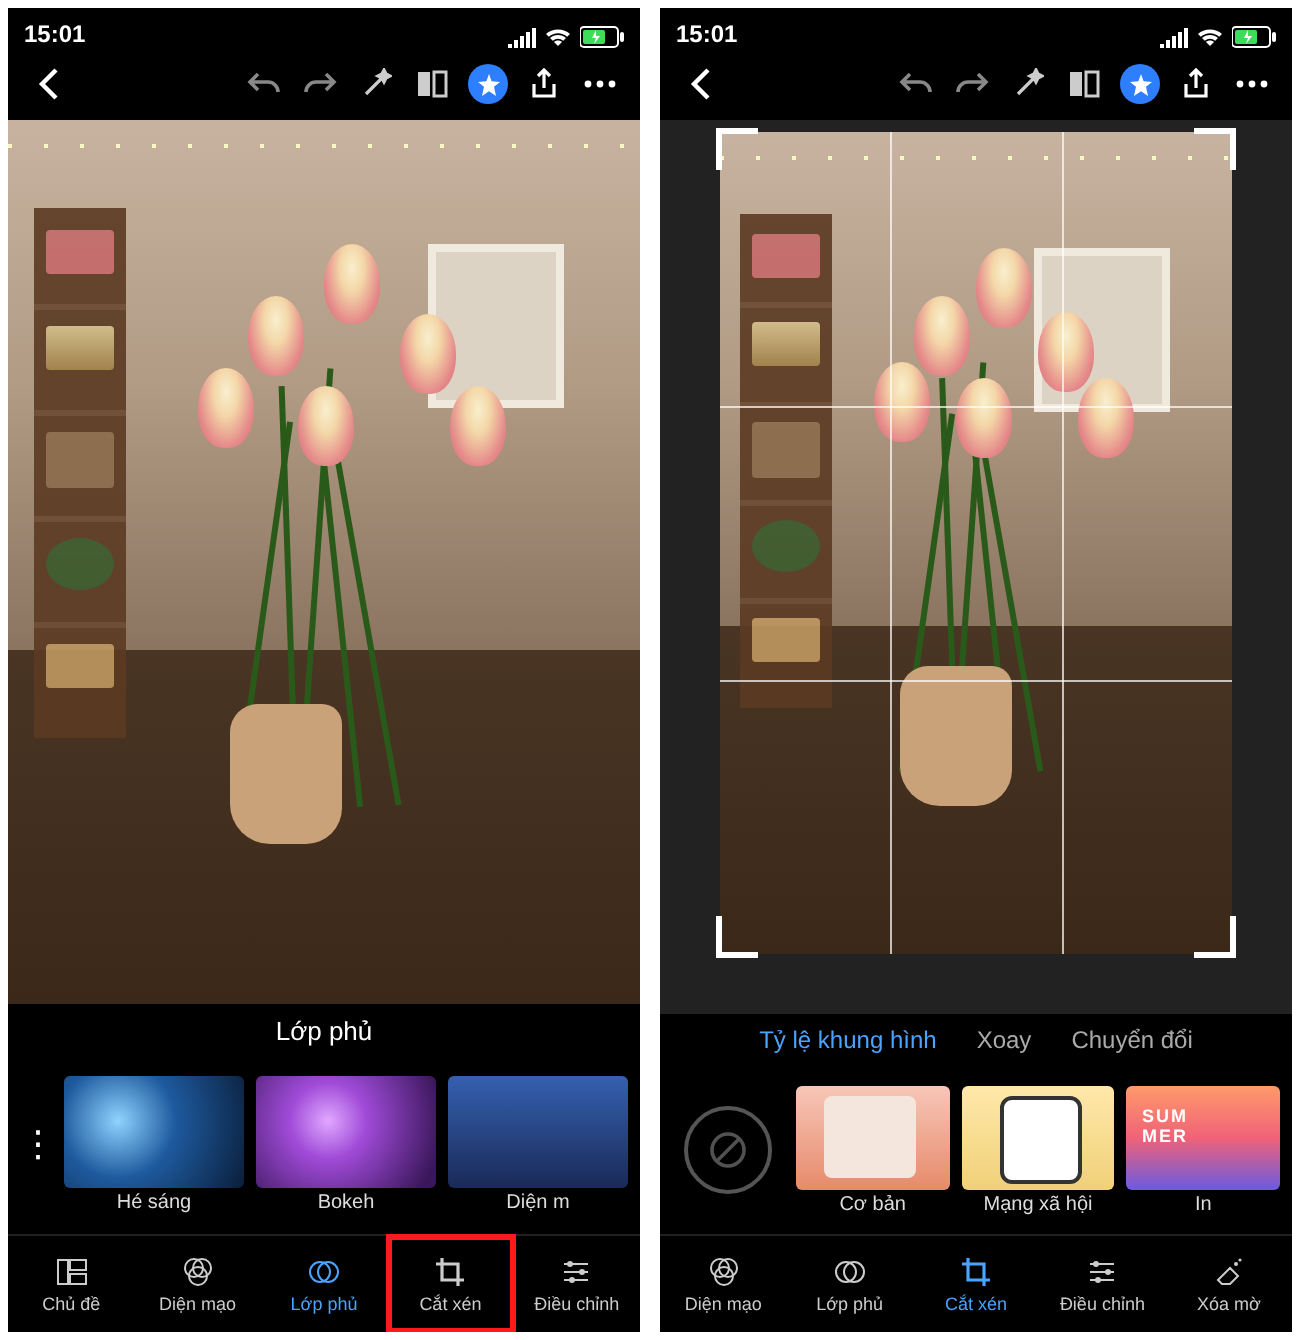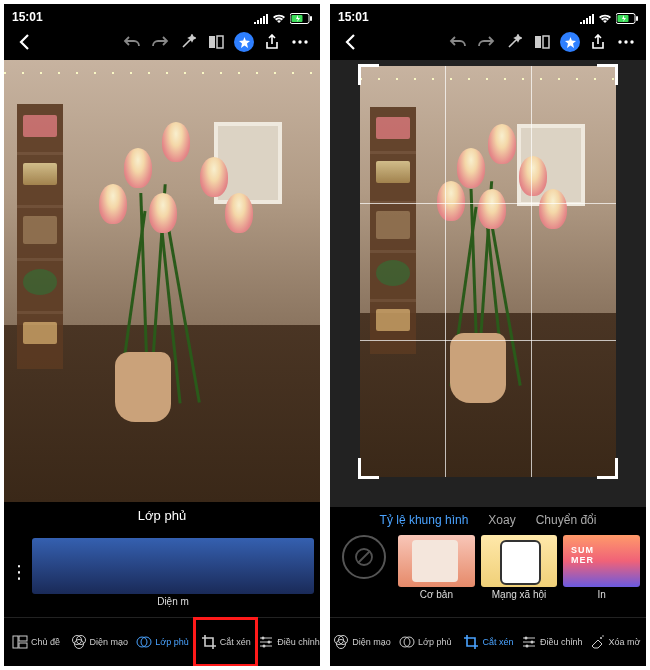--- a/index.html
+++ b/index.html
@@ -180,32 +180,32 @@
     color: #ddd;
     white-space: nowrap;
     overflow: hidden;
   }
   .none-circle {
     width: 40px; height: 40px; border-radius: 50%; border: 2px solid #555;
     display: flex; align-items: center; justify-content: center;
     margin: 0 6px;
   }
   .none-circle svg { opacity: 0.6; }
-  .thumbs2 { display: flex; align-items: flex-start; gap: 6px; padding: 2px 6px; height: 80px; }
+  .thumbs2 { display: flex; align-items: center; gap: 6px; padding: 2px 6px; height: 80px; }
   .thumbs2 .thumb .img { height: 52px; }
   .bottom-nav {
     display: flex;
     height: 48px;
     border-top: 1px solid #222;
     background: #000;
   }
   .nav-item {
     flex: 1;
     display: flex;
-    flex-direction: row;
+    flex-direction: column;
     align-items: center;
     justify-content: center;
     gap: 2px;
     color: #ccc;
     font-size: 9px;
     position: relative;
   }
   .nav-item.on { color: #4aa3ff; }
   .nav-item.red-box { outline: 3px solid #ff1a1a; outline-offset: -2px; }
   svg { display: block; }
@@ -331,20 +331,28 @@
         <div class="bloom" style="left:70%;top:30%"></div>
         <div class="bloom" style="left:46%;top:30%"></div>
         <div class="hand"></div>
       </div>
     </div>
 
     <div class="section-title">Lớp phủ</div>
 
     <div class="thumbs">
       <div class="more-dots">⋮</div>
+      <div class="thumb">
+        <div class="img bg-hesang"></div>
+        <div class="cap">Hé sáng</div>
+      </div>
+      <div class="thumb">
+        <div class="img bg-bokeh"></div>
+        <div class="cap">Bokeh</div>
+      </div>
       <div class="thumb">
         <div class="img bg-giotm"></div>
         <div class="cap">Diện m</div>
       </div>
     </div>
 
     <div class="bottom-nav">
       <div class="nav-item">
         <svg width="18" height="18" viewBox="0 0 18 18">
             <rect x="2" y="3" width="5" height="12" stroke="#ccc" fill="none"></rect>

